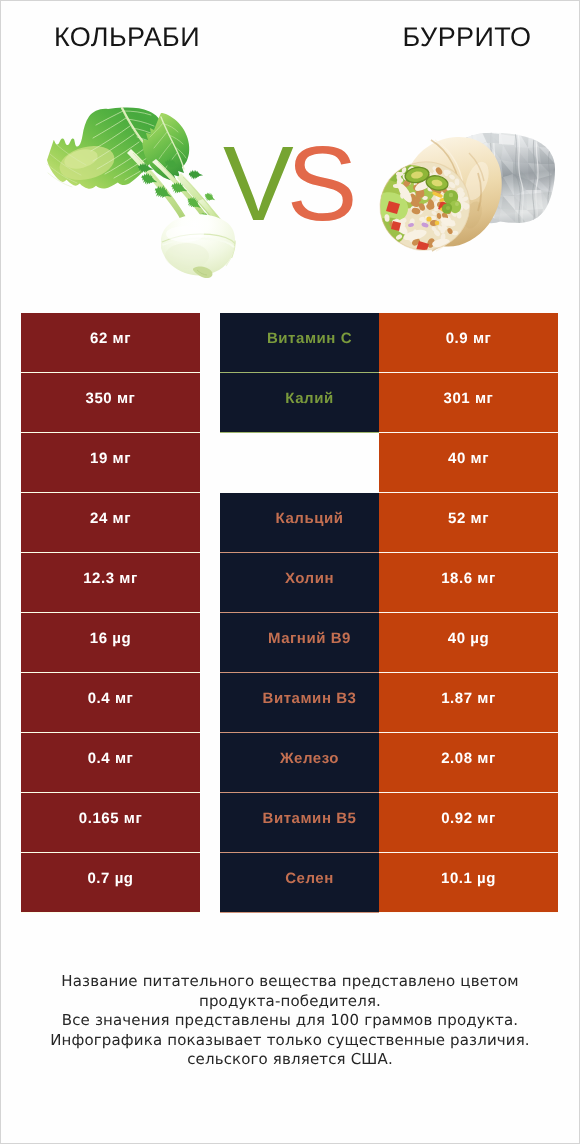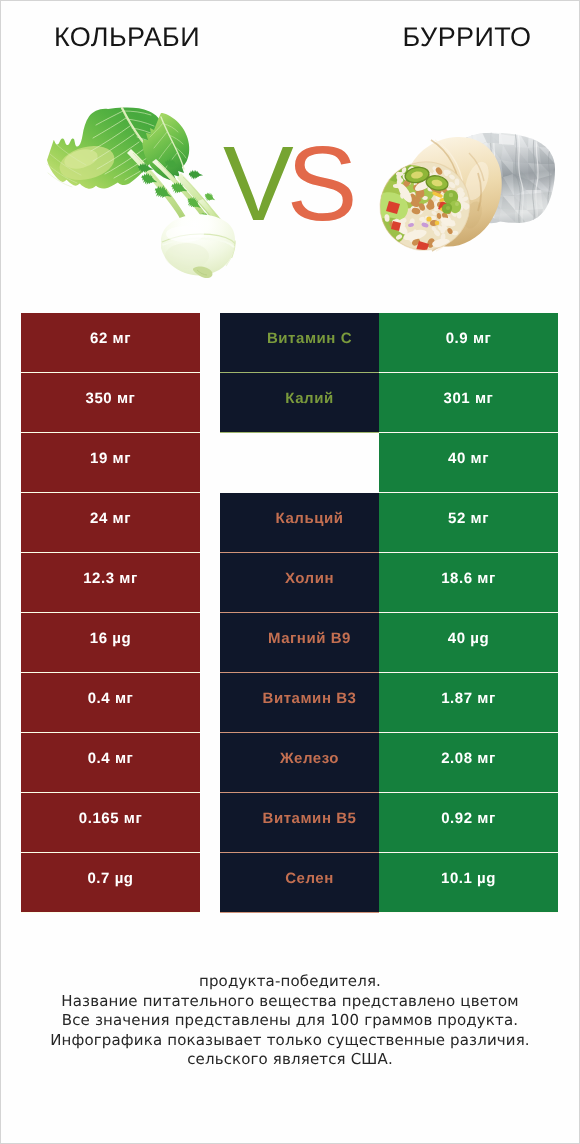--- a/index.html
+++ b/index.html
@@ -46,21 +46,21 @@
   #table { position:absolute; left:0; top:312px; width:578px; }
   .row { position:relative; height:60px; }
   .cell-left, .cell-right {
     position:absolute; top:0; height:60px;
     display:flex; align-items:center; justify-content:center;
     color:#ffffff; font-size:15px; font-weight:bold;
     letter-spacing:0.55px; box-sizing:border-box;
     padding-bottom:9px;
   }
   .cell-left  { left:20px;  width:179px; background:#7f1d1d; border-bottom:1px solid #fdffe8; }
-  .cell-right { left:378px; width:179px; background:#15803d; border-bottom:1px solid #fffaf2; }
+  .cell-right { left:378px; width:179px; background:#c2410c; border-bottom:1px solid #fffaf2; }
   .cell-mid {
     position:absolute; left:199px; top:0; width:179px; height:60px;
     display:flex; align-items:center; justify-content:center;
     font-size:15px; font-weight:bold; letter-spacing:0.55px;
     box-sizing:border-box; background:#0f172a; padding-bottom:9px;margin-left:20px;
   }
   .row.win-left  .cell-mid { color:#7a9a3c; border-bottom:1px solid #9fb56c; }
   .row.win-right .cell-mid { color:#c36f51; border-bottom:1px solid #cf9378; }
 
   
@@ -676,19 +676,19 @@
         <div class="cell-right">0.92 мг</div>
       </div>
       <div class="row win-right">
         <div class="cell-left">0.7 µg</div>
         <div class="cell-mid">Селен</div>
         <div class="cell-right">10.1 µg</div>
       </div>
     </div>
 
   <div id="footer">
+      <div>Название питательного вещества представлено цветом</div>
       <div>продукта-победителя.</div>
-      <div>Название питательного вещества представлено цветом</div>
       <div>Все значения представлены для 100 граммов продукта.</div>
       <div>Инфографика показывает только существенные различия.</div>
       <div>сельского является США.</div>
     </div>
 </div>
 
 </body></html>

